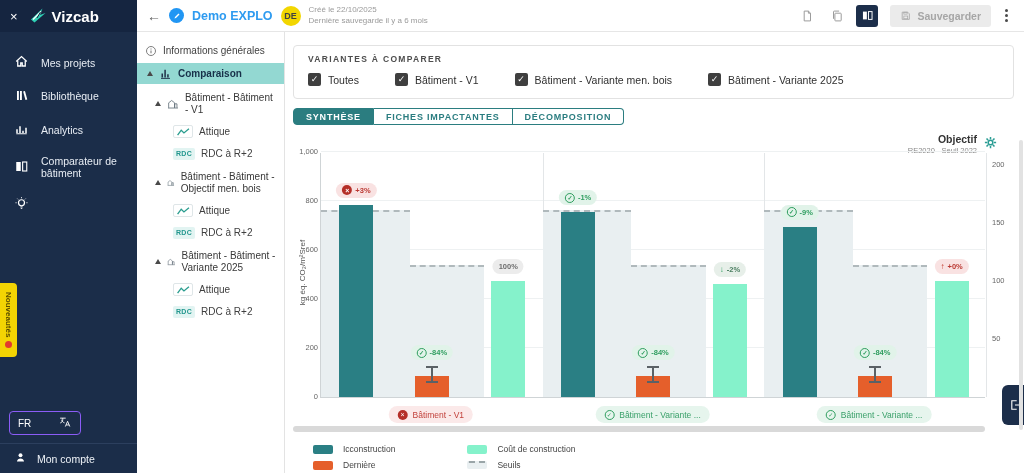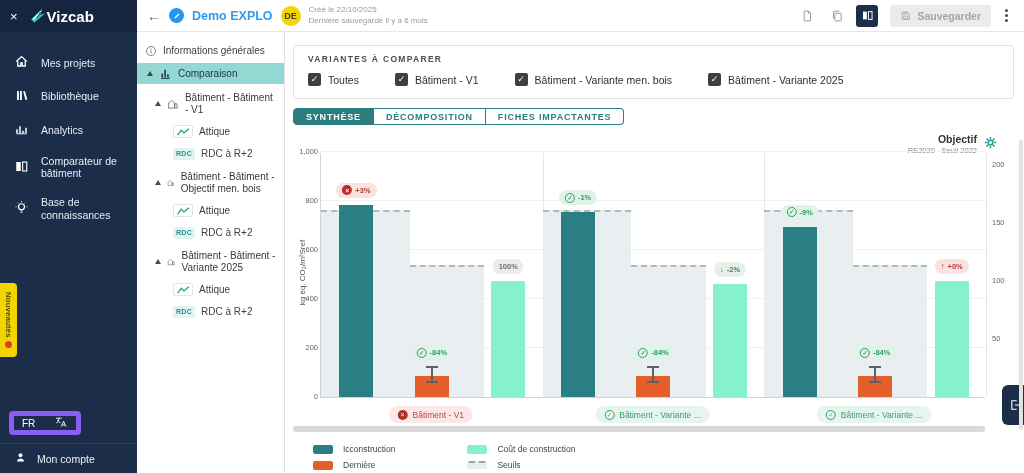--- a/index.html
+++ b/index.html
@@ -4,29 +4,29 @@
 <style>
   html,body{margin:0;padding:0;background:#f0f0f0;}
   *{box-sizing:border-box;}
   .app{position:relative;width:1024px;height:473px;background:#fff;overflow:hidden;
        font-family:"Liberation Sans",sans-serif;-webkit-font-smoothing:antialiased;}
 
   
   .sidebar{position:absolute;left:0;top:0;width:137px;height:473px;background:#1b2d49;color:#eef2f7;z-index:5;}
   .logo-row{height:32px;display:flex;align-items:center;background:#152540;padding:0 10px;gap:9px;}
   .close-icon{color:#fff;font-size:13px;cursor:pointer;line-height:1;}
-  .logo{display:flex;align-items:center;font-weight:bold;font-size:15px;color:#fff;}
+  .logo{display:flex;align-items:center;gap:5px;font-weight:bold;font-size:15px;color:#fff;}
   .nav{margin-top:14px;}
   .nav-item{display:flex;align-items:center;gap:12px;padding:8px 14px;font-size:10.5px;color:#e8edf4;line-height:1.2;}
   .nav-item svg{width:15px;height:15px;flex:none;}
   .news-tab{position:absolute;left:0;top:283px;width:17px;height:74px;background:#f3d403;border-radius:0 4px 4px 0;
             display:flex;flex-direction:column;align-items:center;justify-content:center;gap:3px;}
   .news-text{writing-mode:vertical-rl;font-size:8px;font-weight:bold;color:#5a4d00;}
   .news-dot{width:7px;height:7px;border-radius:50%;background:#e23b2e;}
-  .lang-box{position:absolute;left:9px;bottom:38px;width:72px;height:24px;border:5px solid #8b5cf6;border-radius:4px;
+  .lang-box{position:absolute;left:9px;bottom:38px;width:72px;height:24px;border:1px solid #8b5cf6;border-radius:4px;
             display:flex;align-items:center;justify-content:space-between;padding:0 8px;font-size:10px;color:#fff;}
   .account{position:absolute;left:0;bottom:0;width:137px;height:30px;border-top:1px solid #2c3f5e;
            display:flex;align-items:center;gap:10px;padding:0 14px;font-size:10.5px;}
 
   
   .header{position:absolute;left:137px;top:0;width:887px;height:32px;background:#fff;border-bottom:1px solid #e6e6e6;
           display:flex;align-items:center;padding:0 10px;gap:8px;z-index:4;}
   .back-arrow{color:#616161;font-size:14px;}
   .edit-circle{width:15px;height:15px;border-radius:50%;background:#2196f3;display:flex;align-items:center;justify-content:center;}
   .proj-name{color:#2e9bf0;font-weight:bold;font-size:12.5px;}
@@ -39,21 +39,21 @@
   .save-btn{height:22px;background:#ebebeb;border-radius:3px;color:#a6a6a6;font-size:10.5px;font-weight:bold;
             display:flex;align-items:center;gap:6px;padding:0 10px;margin-left:4px;}
   .kebab{display:flex;flex-direction:column;gap:2px;padding:0 6px;}
   .kebab i{width:3px;height:3px;border-radius:50%;background:#4a4a4a;}
 
   
   .subnav{position:absolute;left:137px;top:32px;width:148px;height:441px;background:#fff;border-right:1px solid #e3e3e3;
           padding-top:10px;font-size:10px;color:#3f3f3f;z-index:3;}
   .trow{display:flex;align-items:center;gap:6px;padding:3px 6px;line-height:1.15;}
   .info-row{padding-left:8px;margin-bottom:3px;}
-  .root-row{background:#93d8d2;color:#173049;font-weight:normal;padding:4px 6px 4px 10px;}
+  .root-row{background:#93d8d2;color:#173049;font-weight:bold;padding:4px 6px 4px 10px;}
   .building-row{padding-left:18px;margin-top:5px;}
   .floor-row{padding-left:36px;margin-top:4px;}
   .tri{width:0;height:0;border-left:3.5px solid transparent;border-right:3.5px solid transparent;
        border-bottom:5px solid #4a4a4a;flex:none;}
   .blabel{font-size:10px;color:#383838;}
   .zz{width:20px;height:13px;border:1px solid #dfe6e8;border-radius:2px;display:flex;align-items:center;justify-content:center;flex:none;background:#fff;}
   .rdcchip{font-size:7px;font-weight:bold;color:#21968d;background:#e2f4f2;border-radius:2px;padding:2px 3px;letter-spacing:.3px;flex:none;}
 
   
   .main{position:absolute;left:285px;top:32px;width:739px;height:441px;background:#fff;}
@@ -163,21 +163,20 @@
               <rect x="11.5" y="4" width="5.5" height="12" fill="none" stroke="#fff" stroke-width="1.5"></rect>
             </svg></span>
           <span>Comparateur de bâtiment</span>
         </div>
         <div class="nav-item">
           <span class="nav-ic"><svg viewBox="0 0 20 20" width="15" height="15">
               <circle cx="10" cy="9" r="4" fill="none" stroke="#fff" stroke-width="1.6"></circle>
               <path d="M8.5 14.5h3M9 16.5h2" stroke="#fff" stroke-width="1.3" fill="none"></path>
               <path d="M10 1.5V3M3.5 9H2M18 9h-1.5M4.5 3.5l1 1M15.5 3.5l-1 1" stroke="#fff" stroke-width="1.2" fill="none"></path>
             </svg></span>
-          <span>Base de connaissances</span>
         </div>
       </nav>
     <div class="news-tab">
       <span class="news-text">Nouveautés</span>
       <span class="news-dot"></span>
     </div>
     <div class="lang-box">
       <span>FR</span>
       <span>
         <svg width="14" height="14" viewBox="0 0 20 20">
@@ -343,22 +342,22 @@
           </div>
           <div class="vopt">
             <span class="cb">✓</span>
             <span>Bâtiment - Variante 2025</span>
           </div>
         </div>
     </div>
 
     <div class="tabs">
         <div class="tab active">SYNTHÈSE</div>
+        <div class="tab">FICHES IMPACTANTES</div>
         <div class="tab">DÉCOMPOSITION</div>
-        <div class="tab">FICHES IMPACTANTES</div>
       </div>
 
     <div class="objective">
       <span class="obj-txt">
         <div class="obj-title">Objectif</div>
         <div class="obj-sub">RE2020 - Seuil 2022</div>
       </span>
       <span>
         <svg width="15" height="15" viewBox="0 0 20 20">
             <circle cx="10" cy="10" r="3.1" fill="none" stroke="#2b9d94" stroke-width="2"></circle>

